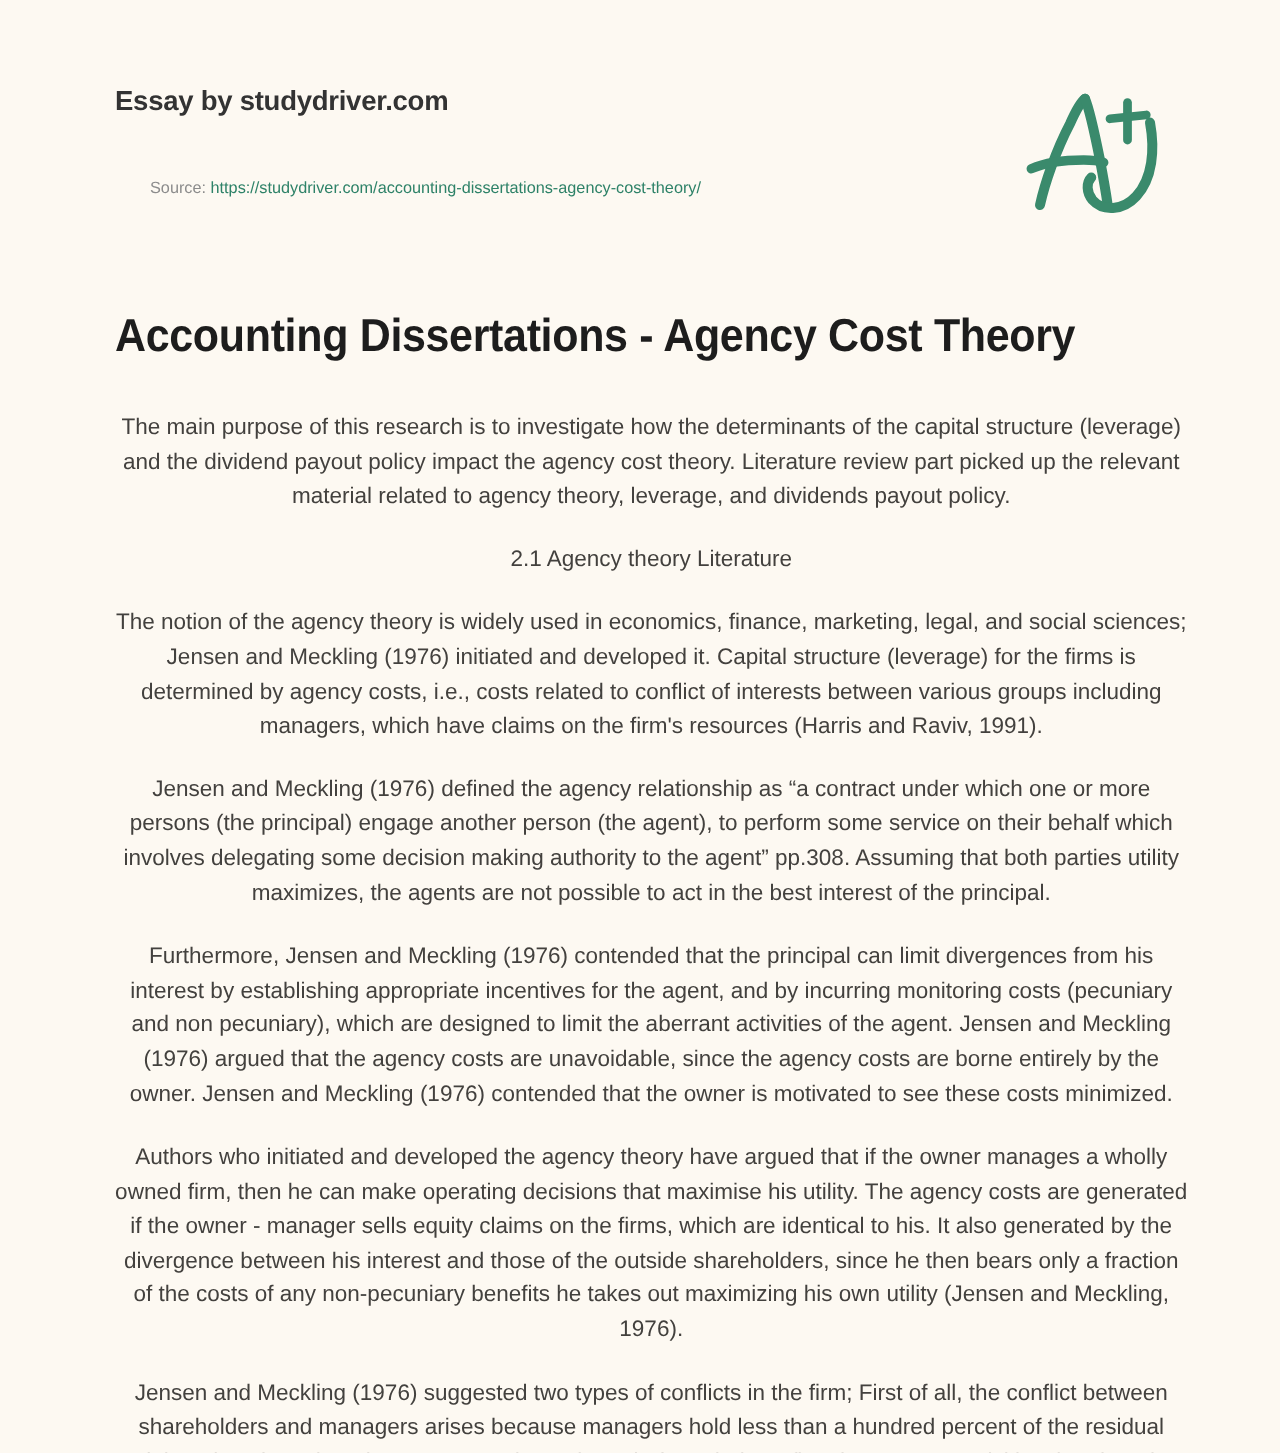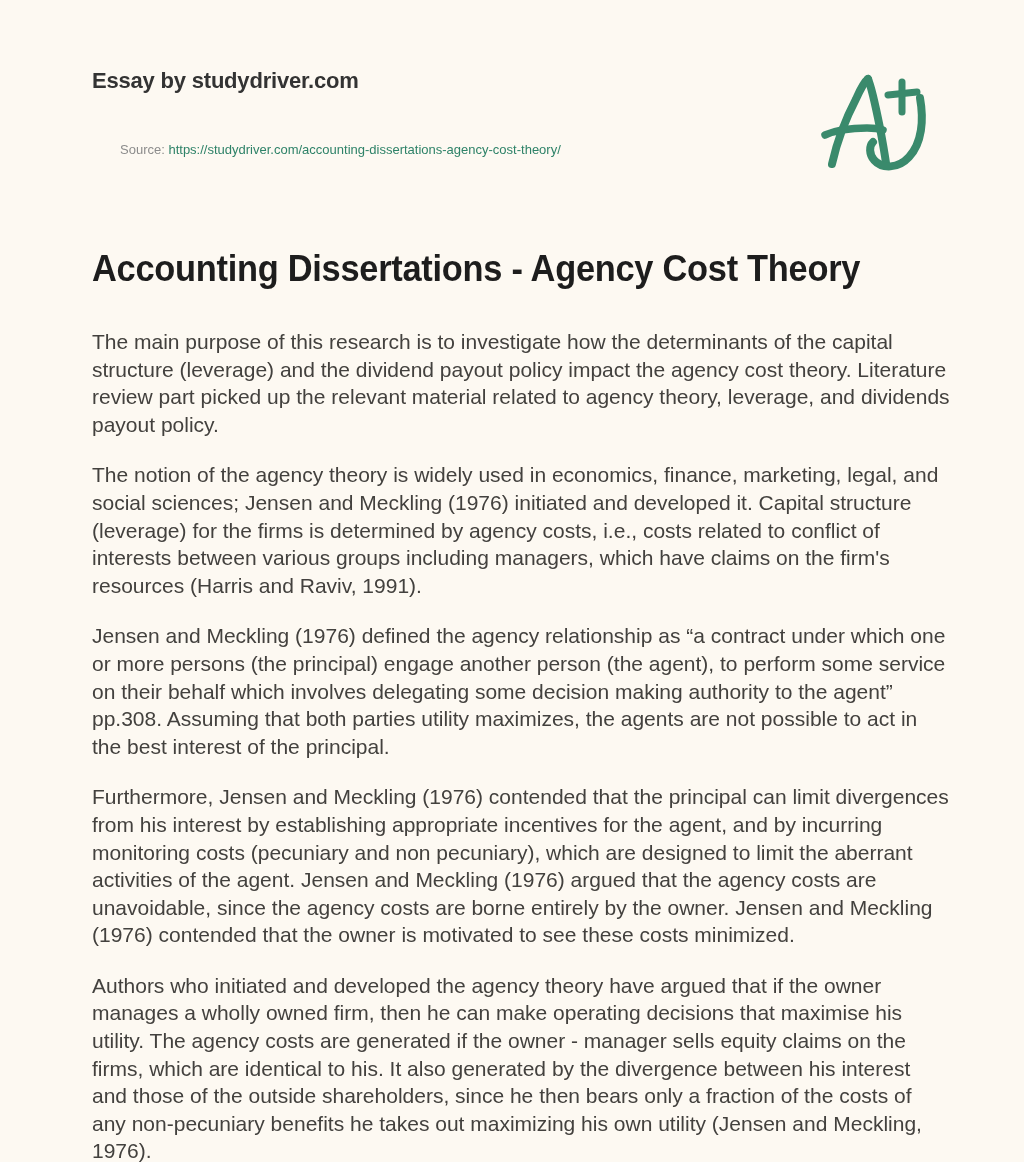--- a/index.html
+++ b/index.html
@@ -94,24 +94,24 @@
     color: #1d1d1d;
     font-family: "Liberation Sans Narrow", "Liberation Sans", sans-serif;
     transform: scaleX(0.93);
     transform-origin: left center;
     letter-spacing: -0.3px;
     white-space: nowrap;
   }
 
   .body-copy p {
     margin: 0 0 23px 0;
-    font-size: 21px;
+    font-size: 18px;
     line-height: 27.6px;
     color: #43413e;
-    text-align: left;
+    text-align: center;
   }
 
   .body-copy p:last-child {
     margin-bottom: 0;
   }
 </style>
 </head>
 <body>
 
 <div class="page">
@@ -145,20 +145,21 @@
     </div>
 
   </div>
 
   <div class="article">
 
     <h1 class="article-title">Accounting Dissertations - Agency Cost Theory</h1>
 
     <div class="body-copy">
       <p>The main purpose of this research is to investigate how the determinants of the capital structure (leverage) and the dividend payout policy impact the agency cost theory. Literature review part picked up the relevant material related to agency theory, leverage, and dividends payout policy.</p>
+      <p>2.1 Agency theory Literature</p>
       <p>The notion of the agency theory is widely used in economics, finance, marketing, legal, and social sciences; Jensen and Meckling (1976) initiated and developed it. Capital structure (leverage) for the firms is determined by agency costs, i.e., costs related to conflict of interests between various groups including managers, which have claims on the firm's resources (Harris and Raviv, 1991).</p>
       <p>Jensen and Meckling (1976) defined the agency relationship as “a contract under which one or more persons (the principal) engage another person (the agent), to perform some service on their behalf which involves delegating some decision making authority to the agent” pp.308. Assuming that both parties utility maximizes, the agents are not possible to act in the best interest of the principal.</p>
       <p>Furthermore, Jensen and Meckling (1976) contended that the principal can limit divergences from his interest by establishing appropriate incentives for the agent, and by incurring monitoring costs (pecuniary and non pecuniary), which are designed to limit the aberrant activities of the agent. Jensen and Meckling (1976) argued that the agency costs are unavoidable, since the agency costs are borne entirely by the owner. Jensen and Meckling (1976) contended that the owner is motivated to see these costs minimized.</p>
       <p>Authors who initiated and developed the agency theory have argued that if the owner manages a wholly owned firm, then he can make operating decisions that maximise his utility. The agency costs are generated if the owner - manager sells equity claims on the firms, which are identical to his. It also generated by the divergence between his interest and those of the outside shareholders, since he then bears only a fraction of the costs of any non-pecuniary benefits he takes out maximizing his own utility (Jensen and Meckling, 1976).</p>
       <p>Jensen and Meckling (1976) suggested two types of conflicts in the firm; First of all, the conflict between shareholders and managers arises because managers hold less than a hundred percent of the residual claim. Therefore, they do not capture the entire gain from their profit enhancement activities, but they do bear the entire cost of these activities. For example, managers can invest less effort in managing firm resources and may be able to transfer firm resources to their own, personal benefit, i.e., by cons</p>
     </div>
 
   </div>
 
 </div>

